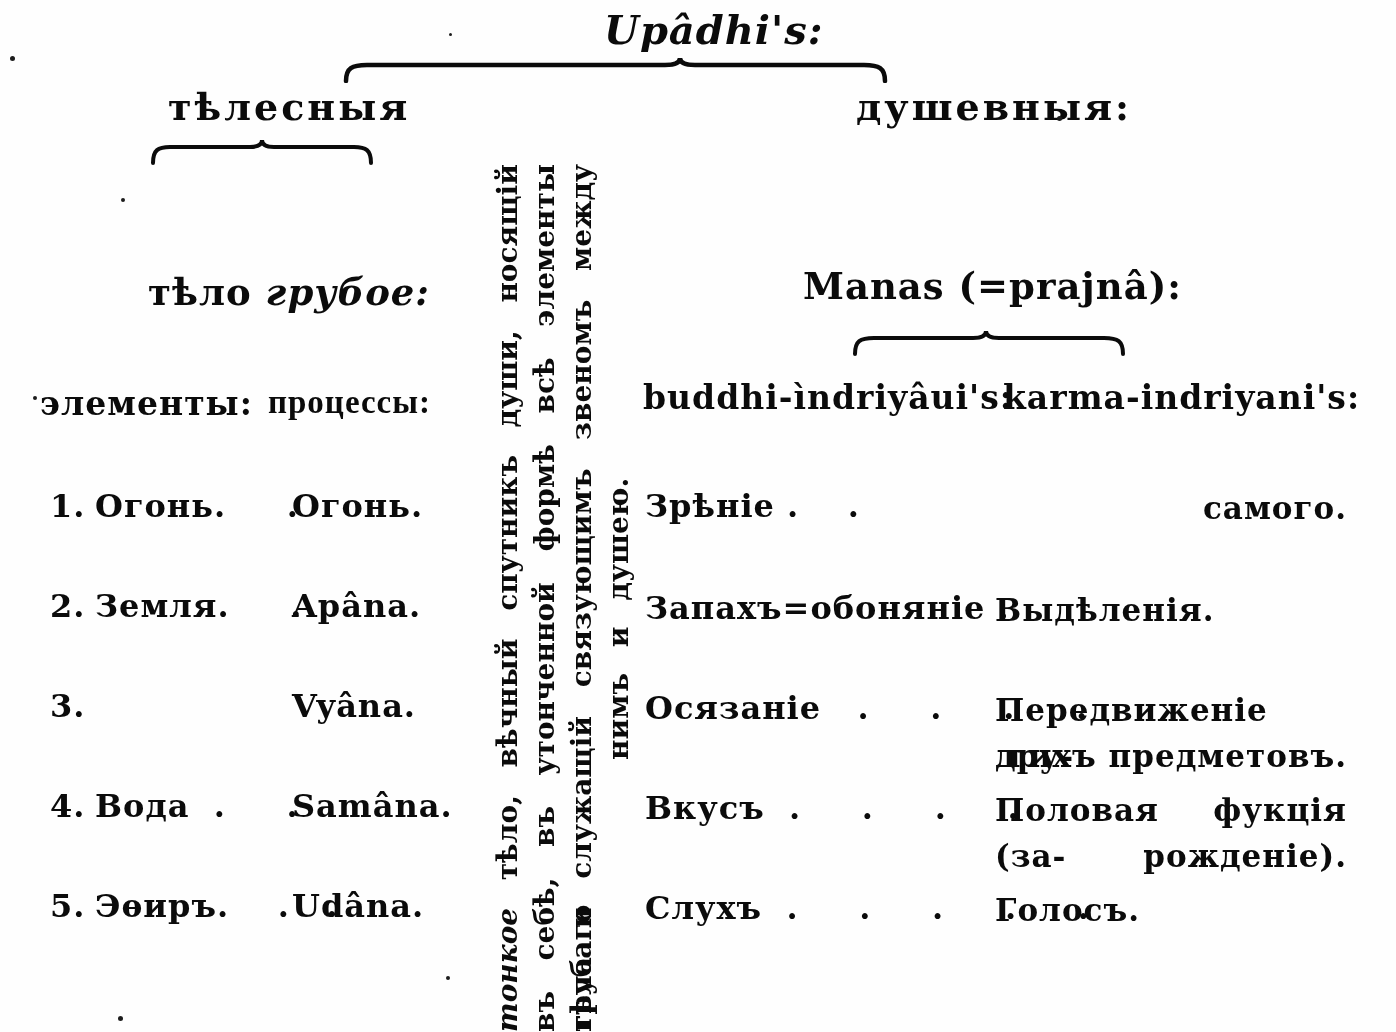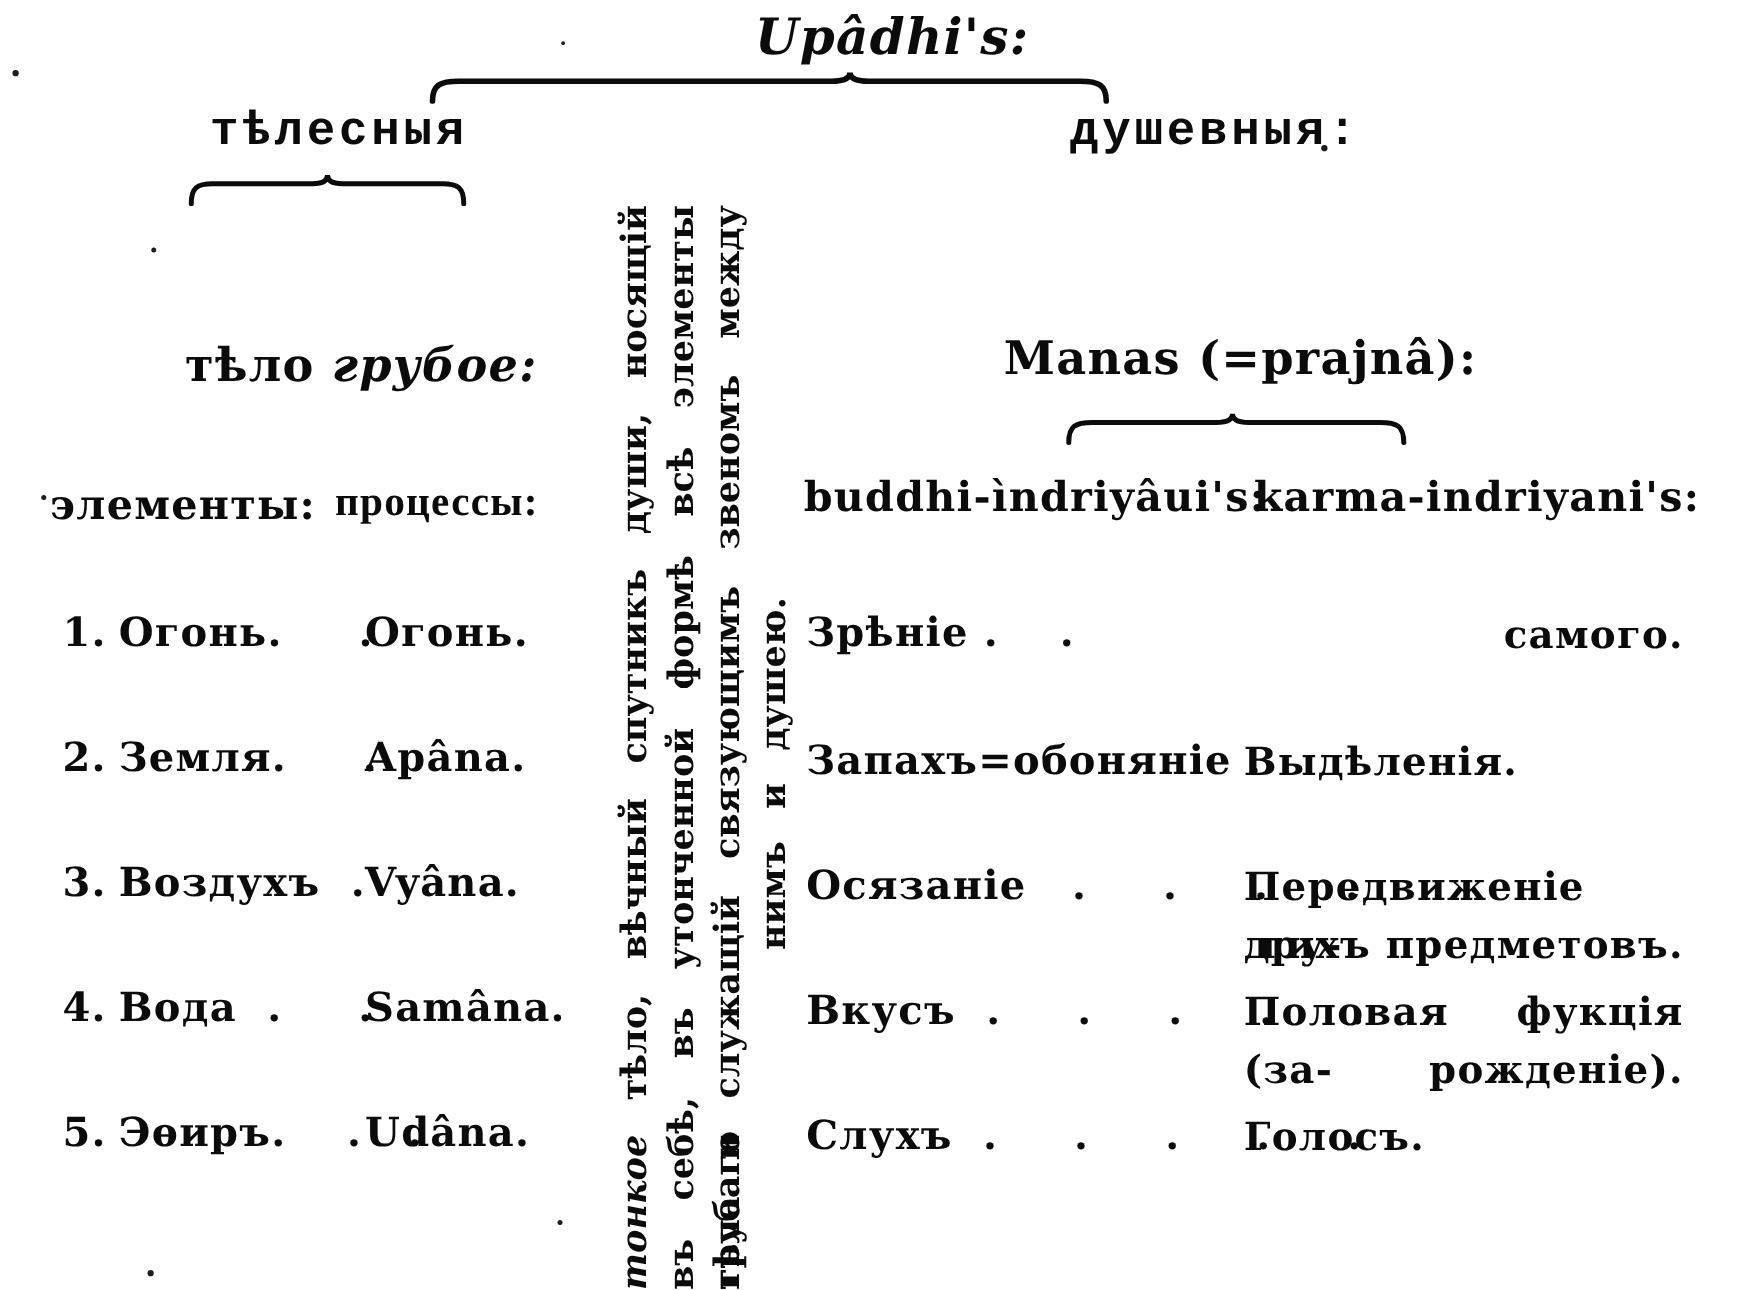--- a/index.html
+++ b/index.html
@@ -11,21 +11,21 @@
     color: #0b0b0b;
   }
   .page { position: relative; width: 1396px; height: 1032px; background: #fefefe; }
 
   .abs { position: absolute; }
 
   .title {
     font-size: 40px; font-weight: bold; letter-spacing: 1px; font-style: italic;
   }
   .branch {
-    font-size: 38px; font-weight: bold; letter-spacing: 3px; font-family: Liberation Mono, monospace;
+    font-size: 38px; font-weight: bold; letter-spacing: 3px;
   }
   .section {
     font-size: 37px; font-weight: bold; letter-spacing: 1px;
   }
   .section i { letter-spacing: 1px; }
   .colhead {
     font-size: 33px; font-weight: bold; letter-spacing: 1px; white-space: pre;
   }
   .rownum, .rowel, .rowproc, .rowsense {
     font-size: 32px; font-weight: bold; white-space: pre; letter-spacing: 1px;
@@ -102,21 +102,20 @@
   <div class="abs rownum" style="left:50px;  top:587px;">2.</div>
   <div class="abs rowel" style="left:95px;  top:587px;">Земля.     .</div>
   <div class="abs rowproc" style="left:292px; top:587px;">Apâna.</div>
   <div class="abs rowsense" style="left:645px; top:589px;">Запахъ=обоняніе .</div>
   <div class="abs action" style="left:995px; top:587px;">
     <div class="l1">Выдѣленія.</div>
     <div class="l2"></div>
   </div>
 
   <div class="abs rownum" style="left:50px;  top:687px;">3.</div>
-  <div class="abs rowel" style="left:95px;  top:687px;">Воздухъ  .</div>
   <div class="abs rowproc" style="left:292px; top:687px;">Vyâna.</div>
   <div class="abs rowsense" style="left:645px; top:689px;">Осязаніе   .     .     .     .</div>
   <div class="abs action" style="left:995px; top:687px;">
     <div class="l1 just">Передвиженіе дру-</div>
     <div class="l2">гихъ предметовъ.</div>
   </div>
 
   <div class="abs rownum" style="left:50px;  top:787px;">4.</div>
   <div class="abs rowel" style="left:95px;  top:787px;">Вода  .     .</div>
   <div class="abs rowproc" style="left:292px; top:787px;">Samâna.</div>

